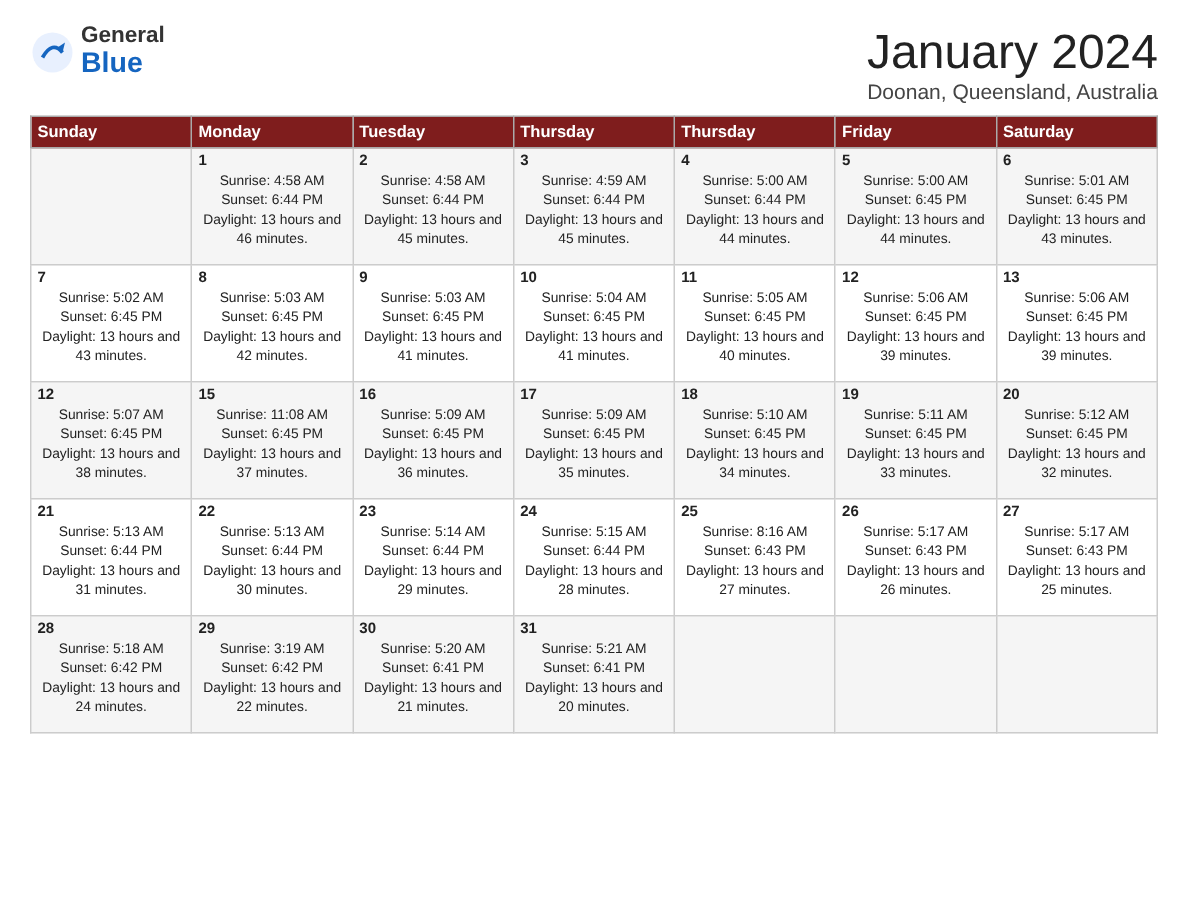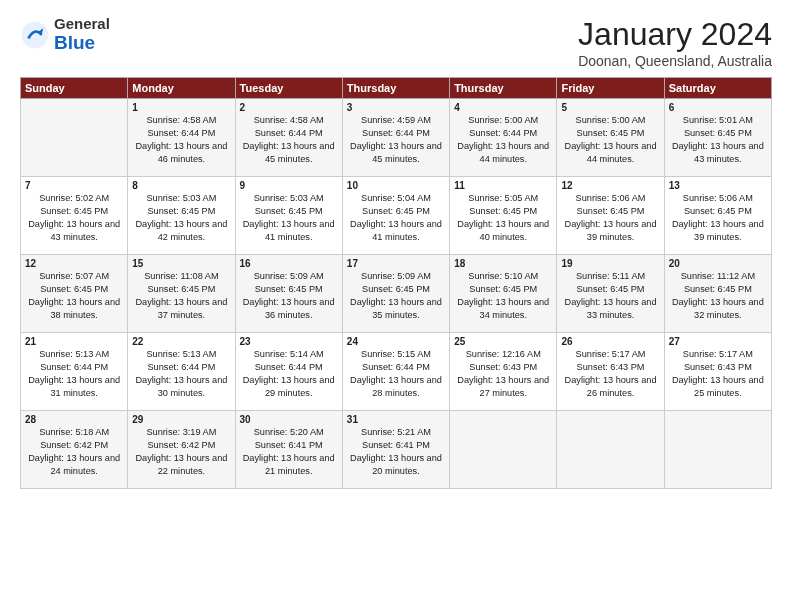--- a/index.html
+++ b/index.html
@@ -286,21 +286,21 @@
             <span class="day-num">19</span>
             <div class="cell-text">
               <div>Sunrise: 5:11 AM</div>
               <div>Sunset: 6:45 PM</div>
               <div>Daylight: 13 hours and 33 minutes.</div>
             </div>
           </td>
           <td>
             <span class="day-num">20</span>
             <div class="cell-text">
-              <div>Sunrise: 11:12 AM</div>
+              <div>Sunrise: 5:12 AM</div>
               <div>Sunset: 6:45 PM</div>
               <div>Daylight: 13 hours and 32 minutes.</div>
             </div>
           </td>
         </tr>
         <tr>
           <td>
             <span class="day-num">21</span>
             <div class="cell-text">
               <div>Sunrise: 5:13 AM</div>
@@ -328,21 +328,21 @@
             <span class="day-num">24</span>
             <div class="cell-text">
               <div>Sunrise: 5:15 AM</div>
               <div>Sunset: 6:44 PM</div>
               <div>Daylight: 13 hours and 28 minutes.</div>
             </div>
           </td>
           <td>
             <span class="day-num">25</span>
             <div class="cell-text">
-              <div>Sunrise: 12:16 AM</div>
+              <div>Sunrise: 8:16 AM</div>
               <div>Sunset: 6:43 PM</div>
               <div>Daylight: 13 hours and 27 minutes.</div>
             </div>
           </td>
           <td>
             <span class="day-num">26</span>
             <div class="cell-text">
               <div>Sunrise: 5:17 AM</div>
               <div>Sunset: 6:43 PM</div>
               <div>Daylight: 13 hours and 26 minutes.</div>

